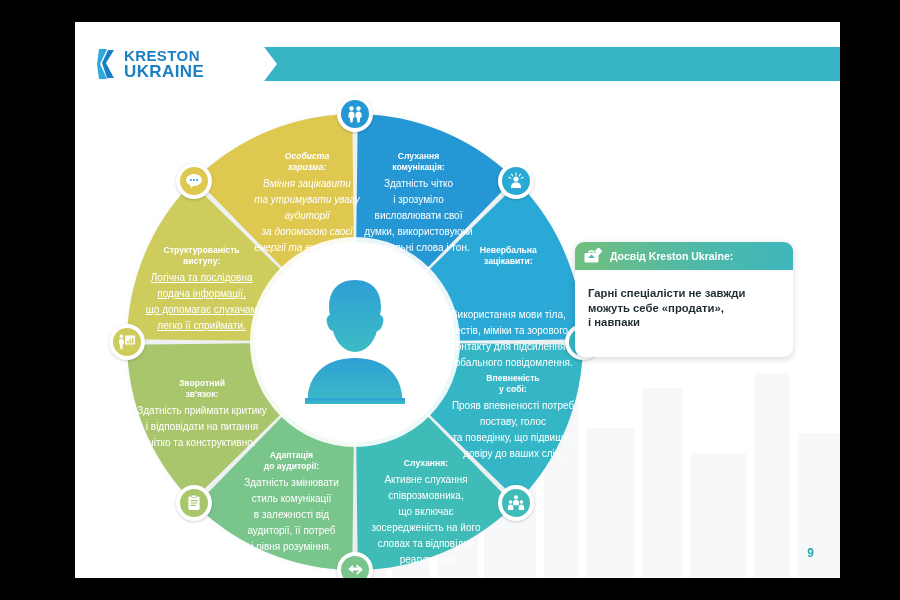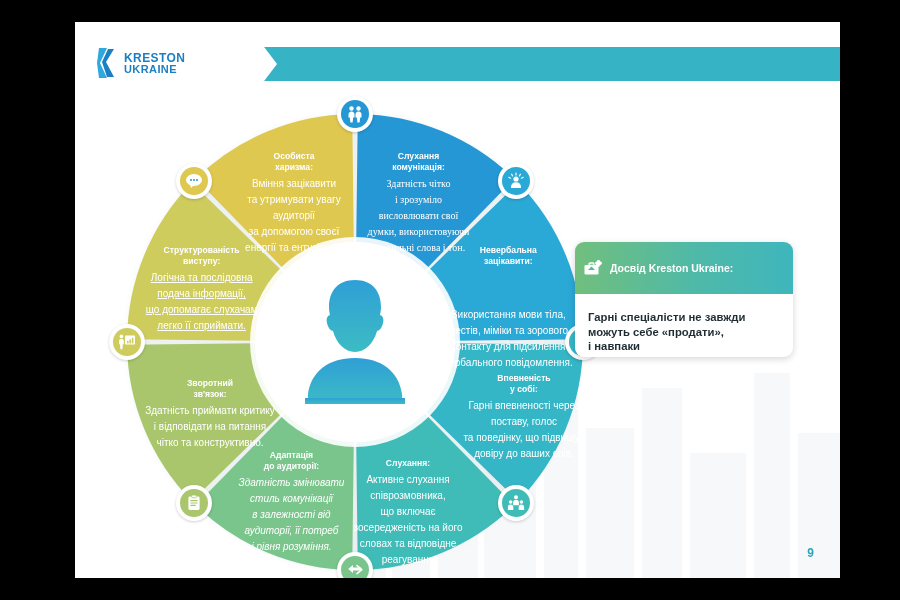--- a/index.html
+++ b/index.html
@@ -14,22 +14,22 @@
   .skyline{position:absolute;right:0;bottom:0;width:520px;height:300px;opacity:.55;}
 
   
   .banner{position:absolute;left:0;top:25px;width:765px;height:34px;background:#37b3c6;}
   .logo-plate{position:absolute;left:0;top:13px;width:180px;height:58px;background:#fff;}
   .logo-plate:after{content:"";position:absolute;right:-22px;top:0;width:0;height:0;
       border-top:29px solid transparent;border-bottom:29px solid transparent;border-left:22px solid #fff;}
   .logo-wrap{position:absolute;left:22px;top:26px;display:flex;align-items:center;gap:5px;z-index:4;}
   .logo-mark{width:22px;height:30px;}
   .logo-txt{line-height:1;}
-  .logo-txt .l1{display:block;font-size:12px;font-weight:bold;color:#1b7fc4;letter-spacing:.4px;}
-  .logo-txt .l2{display:block;font-size:11px;font-weight:bold;color:#1b7fc4;letter-spacing:.4px;}
+  .logo-txt .l1{display:block;font-size:15px;font-weight:bold;color:#1b7fc4;letter-spacing:.4px;}
+  .logo-txt .l2{display:block;font-size:17px;font-weight:bold;color:#1b7fc4;letter-spacing:.4px;}
 
   
   #wheel{position:absolute;left:45px;top:85px;width:470px;height:470px;}
   .wheel-shadow{position:absolute;left:8px;top:8px;width:454px;height:454px;border-radius:50%;
      background:#e9eef0;filter:blur(3px);opacity:.8;}
   .ring{position:absolute;left:0;top:0;width:470px;height:470px;}
   .hub{position:absolute;left:135px;top:135px;width:200px;height:200px;border-radius:50%;background:#fff;
        box-shadow:0 0 0 5px rgba(255,255,255,.9);}
   .hub svg{position:absolute;left:36px;top:30px;}
 
@@ -41,21 +41,21 @@
   
   .badge{position:absolute;width:36px;height:36px;border-radius:50%;background:#fff;
      box-shadow:0 1px 3px rgba(0,0,0,.18);display:flex;align-items:center;justify-content:center;}
   .badge .in{width:28px;height:28px;border-radius:50%;display:flex;align-items:center;justify-content:center;}
   .badge svg{display:block;}
 
   
   #card{position:absolute;left:500px;top:220px;width:218px;height:115px;border-radius:9px;background:#fff;
         box-shadow:0 2px 7px rgba(0,0,0,.16);overflow:hidden;}
   .card-head{height:20px;background:linear-gradient(90deg,#71bf7d 0%,#4fb9a8 55%,#3fb6bd 100%);
-     display:flex;align-items:center;gap:6px;padding:16px 9px;}
+     display:flex;align-items:center;gap:6px;padding:4px 9px;}
   .card-head .ttl{font-size:10.5px;font-weight:bold;color:#fff;}
   .card-body{padding:16px 13px 0 13px;}
   .card-body p{margin:0;font-size:11.3px;font-weight:bold;line-height:14.5px;color:#1f2d33;}
 
   
   #pageno{position:absolute;right:26px;bottom:18px;font-size:12px;font-weight:bold;color:#2aa7bb;}
 </style>
 </head>
 <body>
 
@@ -114,76 +114,76 @@
             </defs>
           <path d="M64 8c-17 0-26 11-26 27 0 4 1 8 1 8-3 1-4 4-3 8 1 5 4 8 6 8 3 12 12 21 22 21s19-9 22-21c2 0 5-3 6-8 1-4 0-7-3-8 0 0 1-4 1-8C90 19 81 8 64 8z" fill="url(#pg)"></path>
           <path d="M64 86c-27 0-44 14-47 36-1 6 2 10 8 10h78c6 0 9-4 8-10-3-22-20-36-47-36z" fill="url(#pg)"></path>
           <rect x="14" y="126" width="100" height="6" fill="url(#pg)"></rect>
         </svg>
       </div>
       <div id="seg-texts">
           <div class="seg" style="left: 223.525px; top: 43.636px;">
             <div class="t" style="white-space: pre-line;">Слухання
 комунікація:</div>
-            <div class="d" style="white-space: pre-line; font-family: Liberation Serif, serif;">Здатність чітко
+            <div class="d" style="white-space: pre-line;">Здатність чітко
 і зрозуміло
 висловлювати свої
 думки, використовуючи
 правильні слова і тон.</div>
           </div>
           <div class="seg" style="left: 313.364px; top: 138.475px;">
             <div class="t" style="white-space: pre-line;">Невербальна
 зацікавити:</div>
             <div class="d" style="white-space: pre-line; margin-top: 40px;">Використання мови тіла,
 жестів, міміки та зорового
 контакту для підсилення
 вербального повідомлення.</div>
           </div>
-          <div class="seg" style="left: 329px; top: 265.525px;">
+          <div class="seg" style="left: 318px; top: 265.525px;">
             <div class="t" style="white-space: pre-line;">Впевненість
 у собі:</div>
-            <div class="d" style="white-space: pre-line;">Гарні впевненості через
+            <div class="d" style="white-space: pre-line;">Прояв впевненості потреб
 поставу, голос
 та поведінку, що підвищує
 довіру до ваших слів.</div>
           </div>
-          <div class="seg" style="left: 213px; top: 350.864px;">
+          <div class="seg" style="left: 231px; top: 350.864px;">
             <div class="t" style="white-space: pre-line;">Слухання:</div>
             <div class="d" style="white-space: pre-line;">Активне слухання
 співрозмовника,
 що включає
 зосередженість на його
 словах та відповідне
 реагування</div>
           </div>
           <div class="seg" style="left: 96.4746px; top: 343px;">
             <div class="t" style="white-space: pre-line;">Адаптація
 до аудиторії:</div>
-            <div class="d" style="white-space: pre-line; font-style: italic;">Здатність змінювати
+            <div class="d" style="white-space: pre-line;">Здатність змінювати
 стиль комунікації
 в залежності від
 аудиторії, її потреб
 і рівня розуміння.</div>
           </div>
-          <div class="seg" style="left: 15px; top: 270.525px;">
+          <div class="seg" style="left: 7px; top: 270.525px;">
             <div class="t" style="white-space: pre-line;">Зворотний
 зв'язок:</div>
             <div class="d" style="white-space: pre-line;">Здатність приймати критику
 і відповідати на питання
 чітко та конструктивно.</div>
           </div>
           <div class="seg" style="left: 6.636px; top: 138.475px;">
             <div class="t" style="white-space: pre-line;">Структурованість
 виступу:</div>
             <div class="d" style="white-space: pre-line; text-decoration: underline;">Логічна та послідовна
 подача інформації,
 що допомагає слухачам
 легко її сприймати.</div>
           </div>
-          <div class="seg" style="left: 99px; top: 43.636px;">
+          <div class="seg" style="left: 112px; top: 43.636px; font-style: italic;">
             <div class="t" style="white-space: pre-line;">Особиста
 харизма:</div>
             <div class="d" style="white-space: pre-line;">Вміння зацікавити
 та утримувати увагу
 аудиторії
 за допомогою своєї
 енергії та ентузіазму.</div>
           </div>
         </div>
       <div id="badges">

